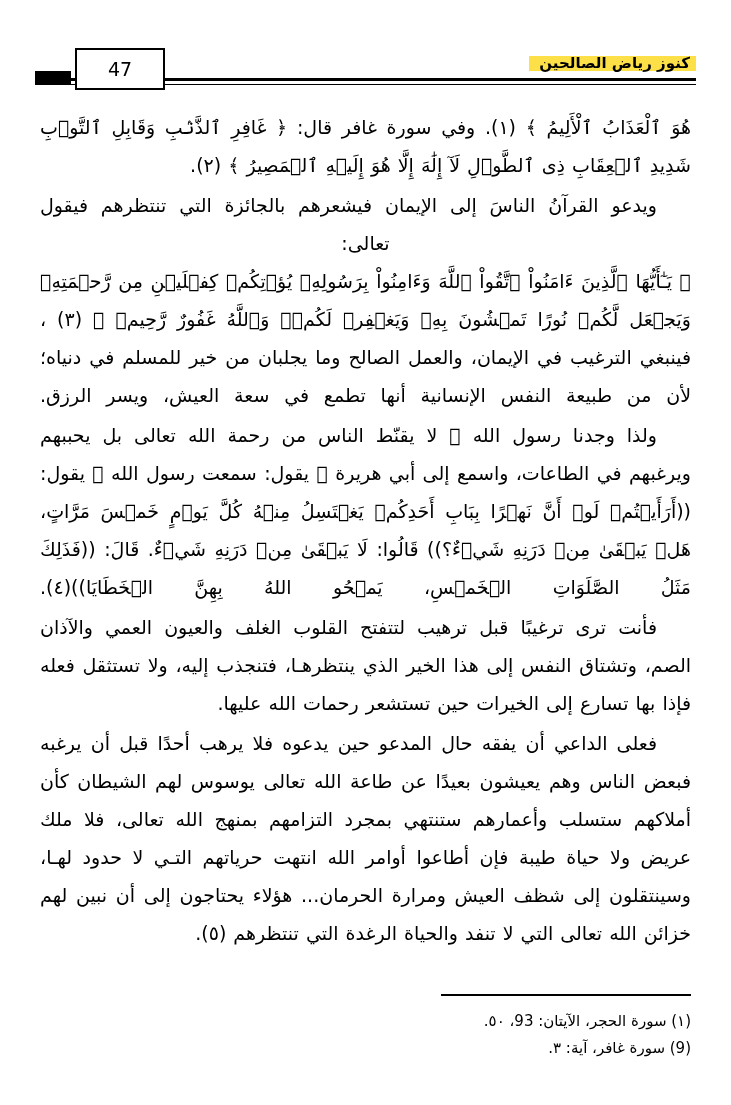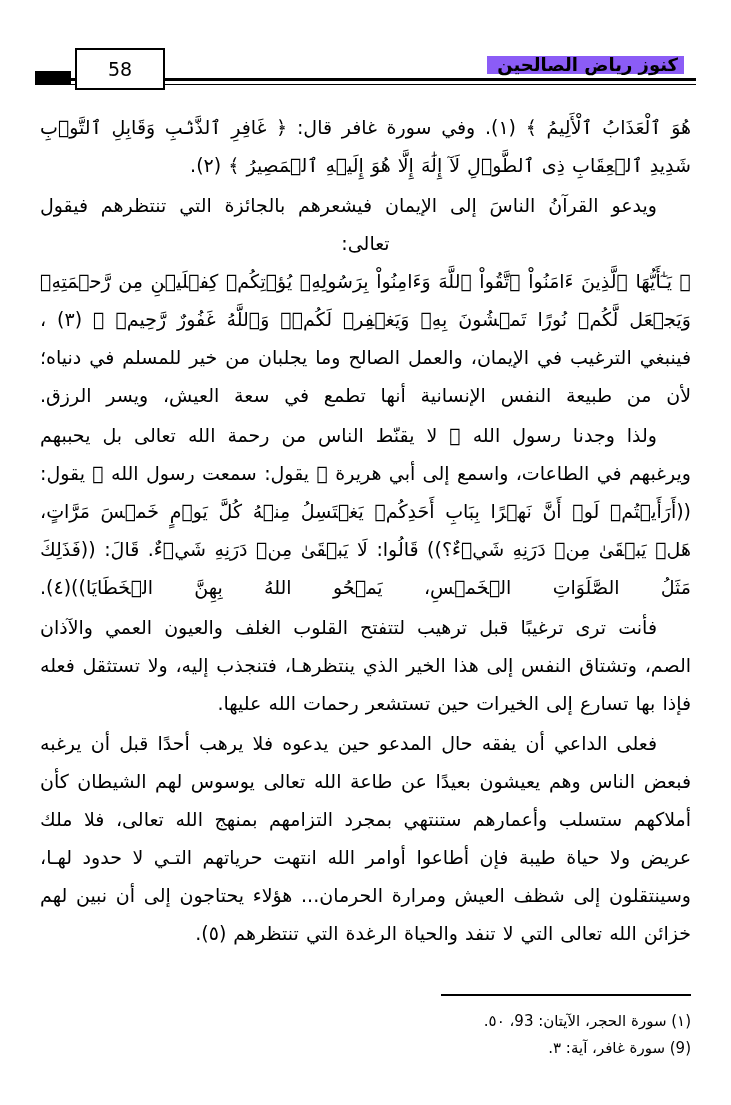--- a/index.html
+++ b/index.html
@@ -41,24 +41,24 @@
     position: absolute;
     top: 36px;
     left: 0;
     right: 0;
     height: 1px;
     background: #000;
   }
   .book-title {
     position: absolute;
     top: 8px;
-    right: 12px;
-    background: #8b5cf6;
+    right: 0;
+    background: #fde047;
     padding: 0 6px 0 10px;
-    font-size: 18px;
+    font-size: 15px;
     font-weight: bold;
     letter-spacing: 0px;
     line-height: 1;
     white-space: nowrap;
     z-index: 3;
   }
   .page-number-box {
     position: absolute;
     top: 0px;
     left: 40px;
@@ -145,21 +145,21 @@
 </head>
 <body>
 
 <div class="page">
 
   <div class="header">
     <div class="header-rule"></div>
     <div class="header-rule-2"></div>
     <div class="header-tail"></div>
     <div class="book-title">كنوز رياض الصالحين</div>
-    <div class="page-number-box">58</div>
+    <div class="page-number-box">47</div>
   </div>
 
   <div class="body">
     <p class="par quran right-last">هُوَ ٱلْعَذَابُ ٱلْأَلِيمُ ﴾ (١). وفي سورة غافر قال: ﴿ غَافِرِ ٱلذَّنۢبِ وَقَابِلِ ٱلتَّوۡبِ شَدِيدِ ٱلۡعِقَابِ ذِى ٱلطَّوۡلِ لَآ إِلَٰهَ إِلَّا هُوَ إِلَيۡهِ ٱلۡمَصِيرُ ﴾ (٢).</p>
     <p class="par lead indent center-last">ويدعو القرآنُ الناسَ إلى الإيمان فيشعرهم بالجائزة التي تنتظرهم فيقول تعالى:</p>
     <p class="par quran">﴿ يَـٰٓأَيُّهَا ٱلَّذِينَ ءَامَنُواْ ٱتَّقُواْ ٱللَّهَ وَءَامِنُواْ بِرَسُولِهِۦ يُؤۡتِكُمۡ كِفۡلَيۡنِ مِن رَّحۡمَتِهِۦ وَيَجۡعَل لَّكُمۡ نُورًا تَمۡشُونَ بِهِۦ وَيَغۡفِرۡ لَكُمۡۚ وَٱللَّهُ غَفُورٌ رَّحِيمٞ ﴾ (٣) ، فينبغي الترغيب في الإيمان، والعمل الصالح وما يجلبان من خير للمسلم في دنياه؛ لأن من طبيعة النفس الإنسانية أنها تطمع في سعة العيش، ويسر الرزق.</p>
     <p class="par lead indent hadith">ولذا وجدنا رسول الله ﷺ لا يقنّط الناس من رحمة الله تعالى بل يحببهم ويرغبهم في الطاعات، واسمع إلى أبي هريرة ﷺ يقول: سمعت رسول الله ﷺ يقول: ((أَرَأَيۡتُمۡ لَوۡ أَنَّ نَهۡرًا بِبَابِ أَحَدِكُمۡ يَغۡتَسِلُ مِنۡهُ كُلَّ يَوۡمٍ خَمۡسَ مَرَّاتٍ، هَلۡ يَبۡقَىٰ مِنۡ دَرَنِهِ شَيۡءٌ؟)) قَالُوا: لَا يَبۡقَىٰ مِنۡ دَرَنِهِ شَيۡءٌ. قَالَ: ((فَذَلِكَ مَثَلُ الصَّلَوَاتِ الۡخَمۡسِ، يَمۡحُو اللهُ بِهِنَّ الۡخَطَايَا))(٤).</p>
     <p class="par lead indent right-last">فأنت ترى ترغيبًا قبل ترهيب لتتفتح القلوب الغلف والعيون العمي والآذان الصم، وتشتاق النفس إلى هذا الخير الذي ينتظرهـا، فتنجذب إليه، ولا تستثقل فعله فإذا بها تسارع إلى الخيرات حين تستشعر رحمات الله عليها.</p>
     <p class="par lead indent right-last">فعلى الداعي أن يفقه حال المدعو حين يدعوه فلا يرهب أحدًا قبل أن يرغبه فبعض الناس وهم يعيشون بعيدًا عن طاعة الله تعالى يوسوس لهم الشيطان كأن أملاكهم ستسلب وأعمارهم ستنتهي بمجرد التزامهم بمنهج الله تعالى، فلا ملك عريض ولا حياة طيبة فإن أطاعوا أوامر الله انتهت حرياتهم التـي لا حدود لهـا، وسينتقلون إلى شظف العيش ومرارة الحرمان... هؤلاء يحتاجون إلى أن نبين لهم خزائن الله تعالى التي لا تنفد والحياة الرغدة التي تنتظرهم (٥).</p>
   </div>

